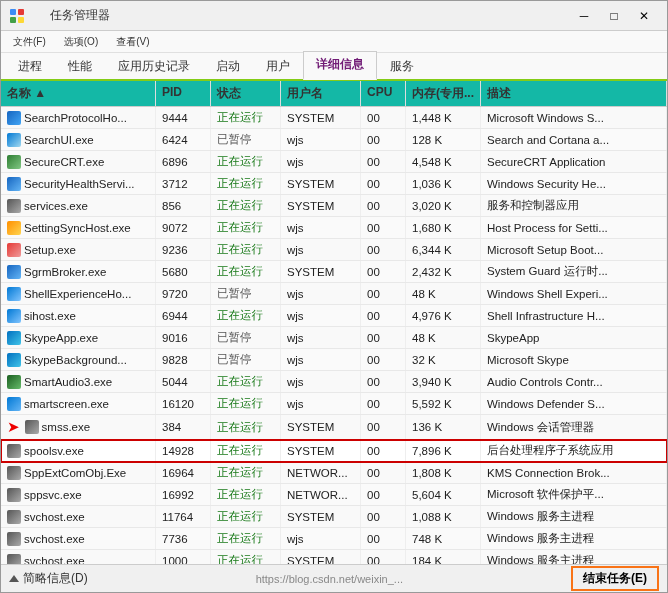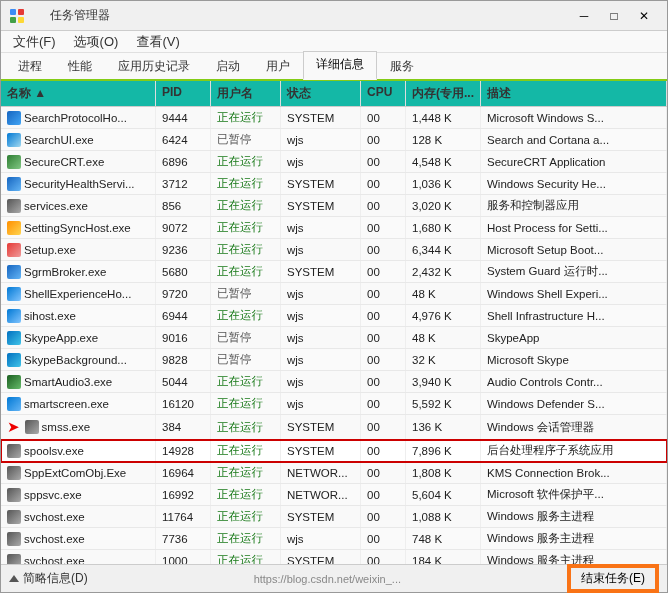--- a/index.html
+++ b/index.html
@@ -62,21 +62,21 @@
       height: 22px;
       display: flex;
       align-items: center;
       padding: 0 4px;
       border-bottom: 1px solid #e0e0e0;
       gap: 2px;
     }
     .menu-item {
       padding: 2px 8px;
       cursor: pointer;
-      font-size: 13px;
+      font-size: 10px;
       color: #333;
     }
     .tabs-bar {
       background: #f9f9f9;
       height: 28px;
       display: flex;
       align-items: flex-end;
       padding: 0 4px;
       border-bottom: 2px solid #84cc16;
       gap: 0;
@@ -89,22 +89,22 @@
       border: 1px solid transparent;
       border-bottom: none;
       background: transparent;
       position: relative;
       bottom: -1px;
     }
     .tab.active {
       background: #f9f9f9;
       border: 1px solid #ccc;
       border-bottom: 2px solid #f9f9f9;
-      color: #000000;
-      font-weight: 400;
+      color: #701a75;
+      font-weight: 700;
       margin-top: 40px;
     }
     .content-area {
       flex: 1;
       display: flex;
       flex-direction: column;
       overflow: hidden;
     }
     .table-header {
       display: grid;
@@ -253,22 +253,22 @@
     <div class="tab">用户</div>
     <div class="tab active">详细信息</div>
     <div class="tab">服务</div>
   </div>
 
   <div class="content-area">
 
     <div class="table-header">
       <div class="th">名称 ▲</div>
       <div class="th">PID</div>
+      <div class="th">状态</div>
       <div class="th">用户名</div>
-      <div class="th">状态</div>
       <div class="th">CPU</div>
       <div class="th">内存(专用...</div>
       <div class="th">描述</div>
     </div>
 
     <div class="table-body" id="tableBody">
     <div class="table-row">
     <div class="td name-cell">
 
       <div class="row-icon icon-search"></div>
@@ -543,15 +543,15 @@
   </div>
       </div>
   </div>
 
   <div class="footer">
     <div class="footer-left">
       <div class="arrow-up"></div>
       <span class="footer-text">简略信息(D)</span>
     </div>
     <span class="footer-right">https://blog.csdn.net/weixin_...</span>
-    <button style="background:#f0f0f0; border:4px solid #f97316; padding:2px 10px; font-size:12px; cursor:pointer;">结束任务(E)</button>
+    <button style="background:#f0f0f0; border:2px solid #f97316; padding:2px 10px; font-size:12px; cursor:pointer;font-weight:bold;">结束任务(E)</button>
   </div>
 </div>
 
 </body></html>

